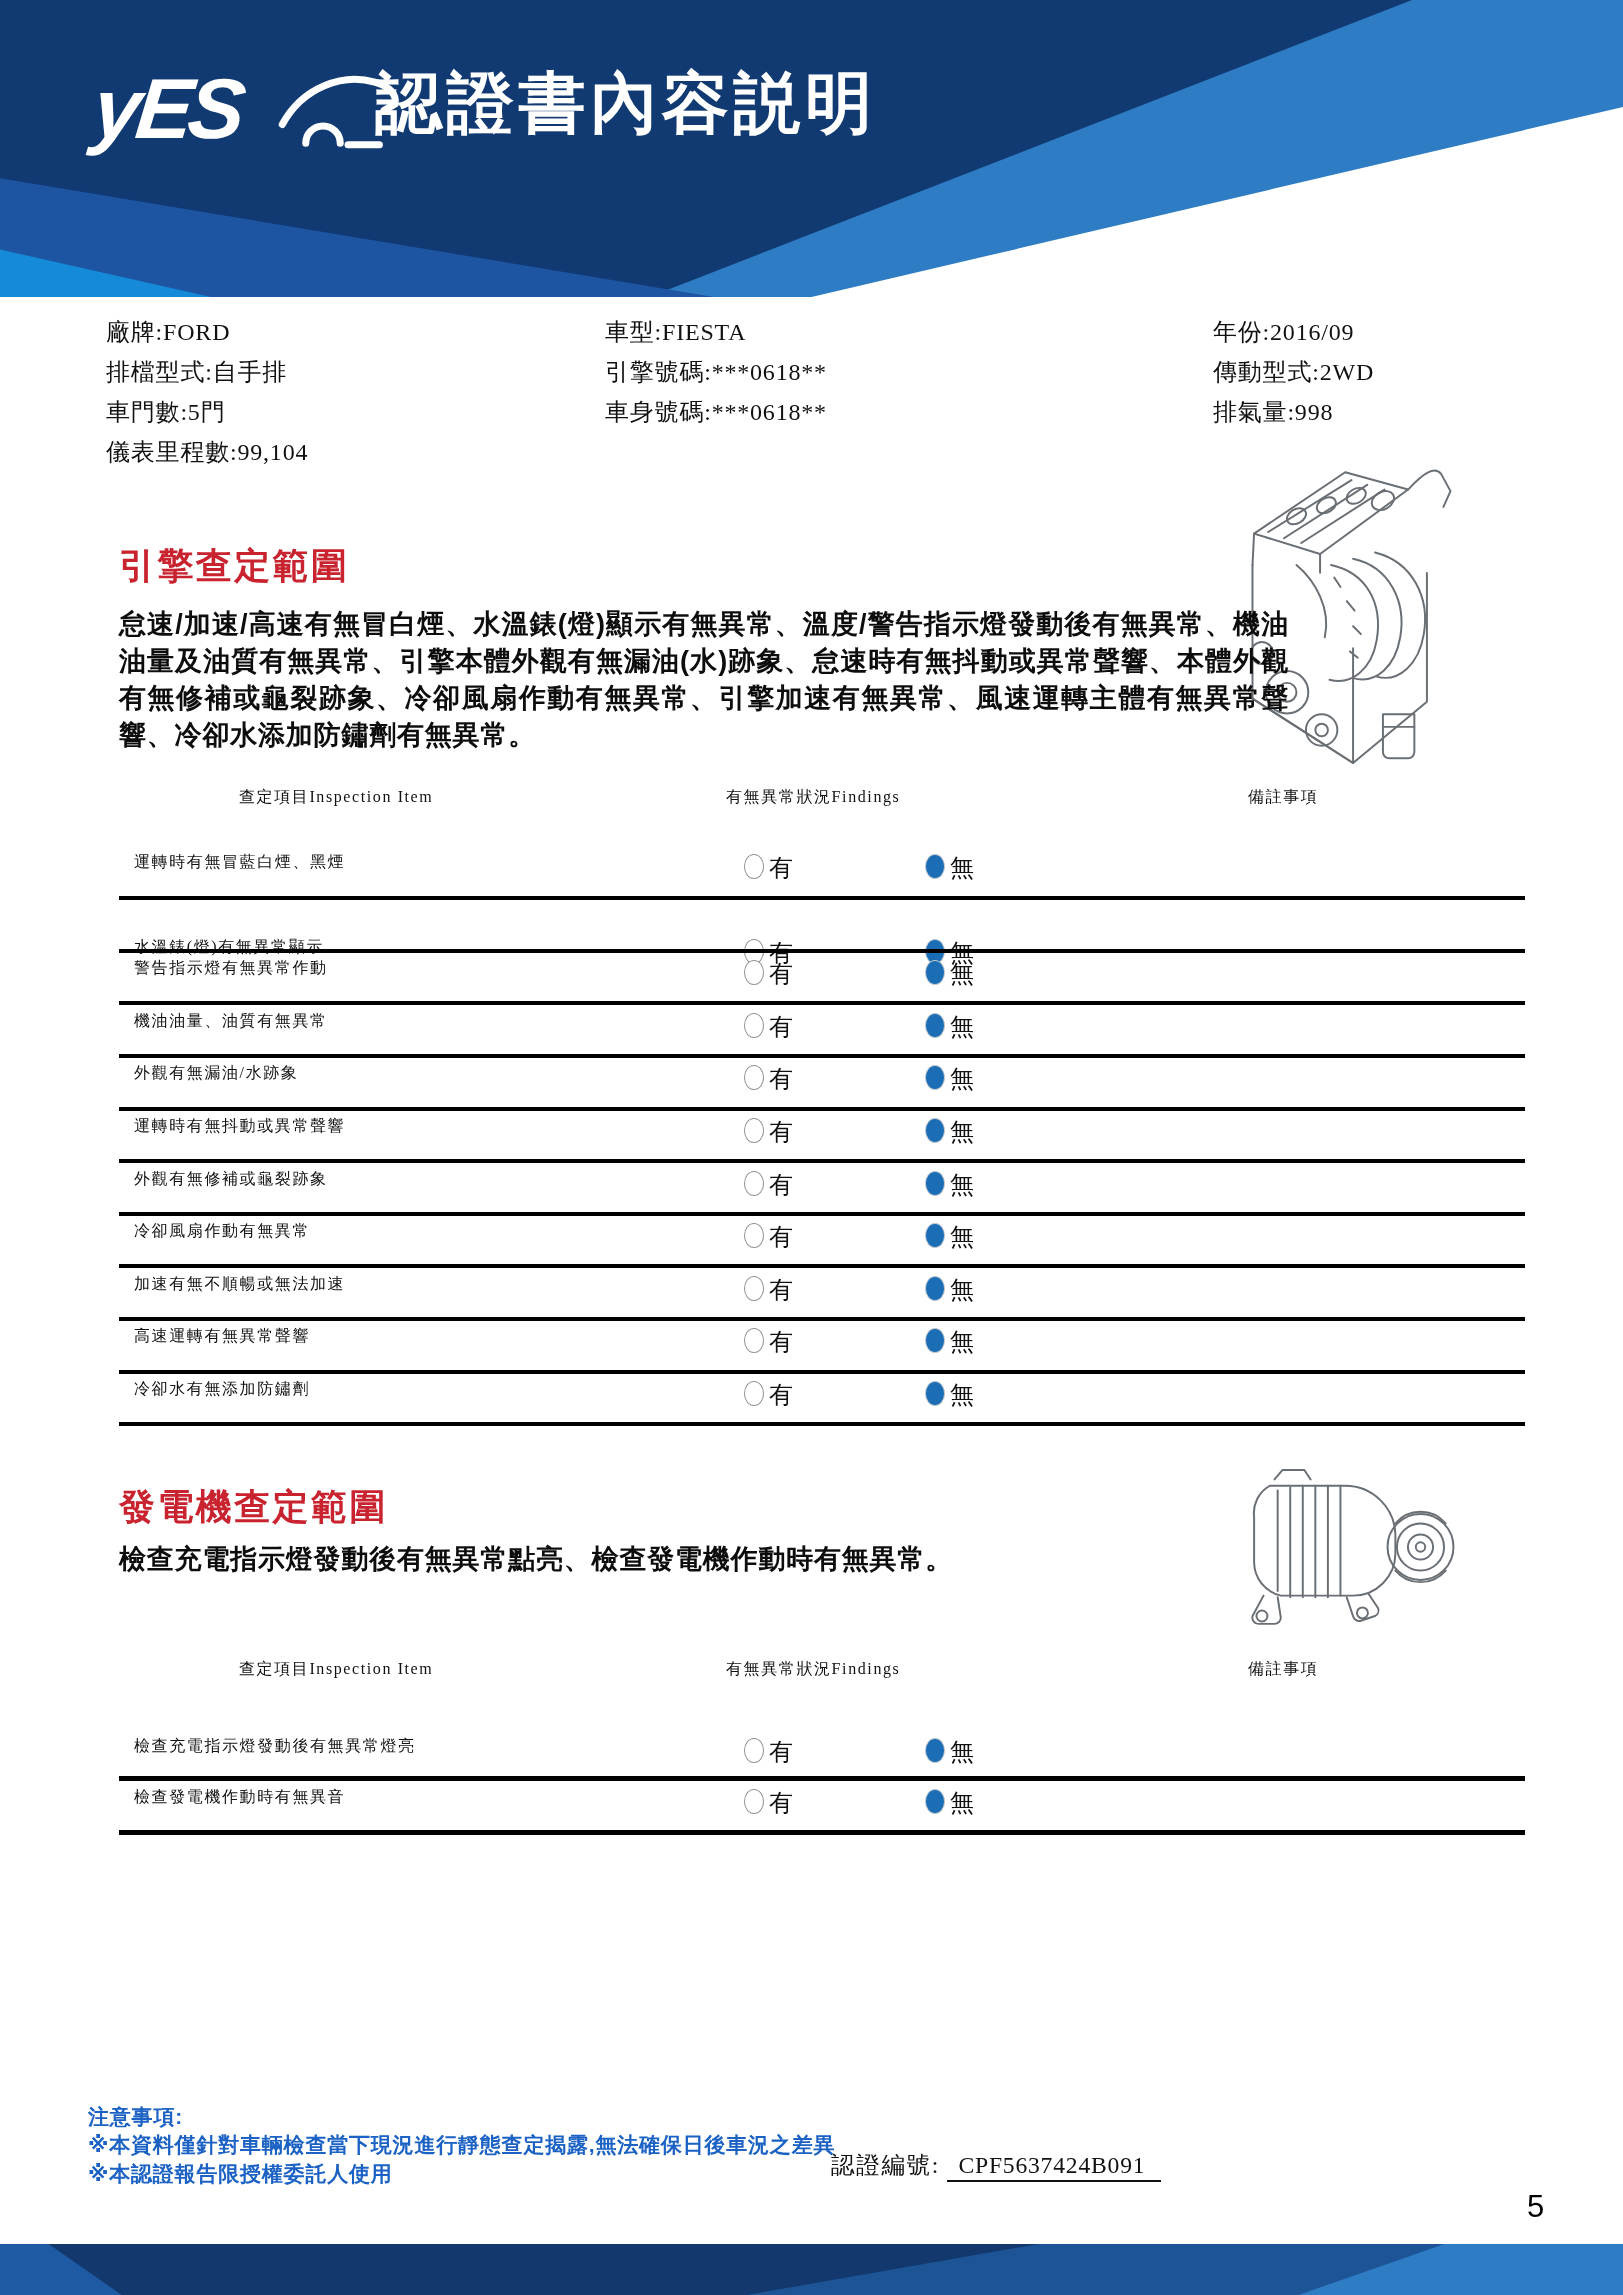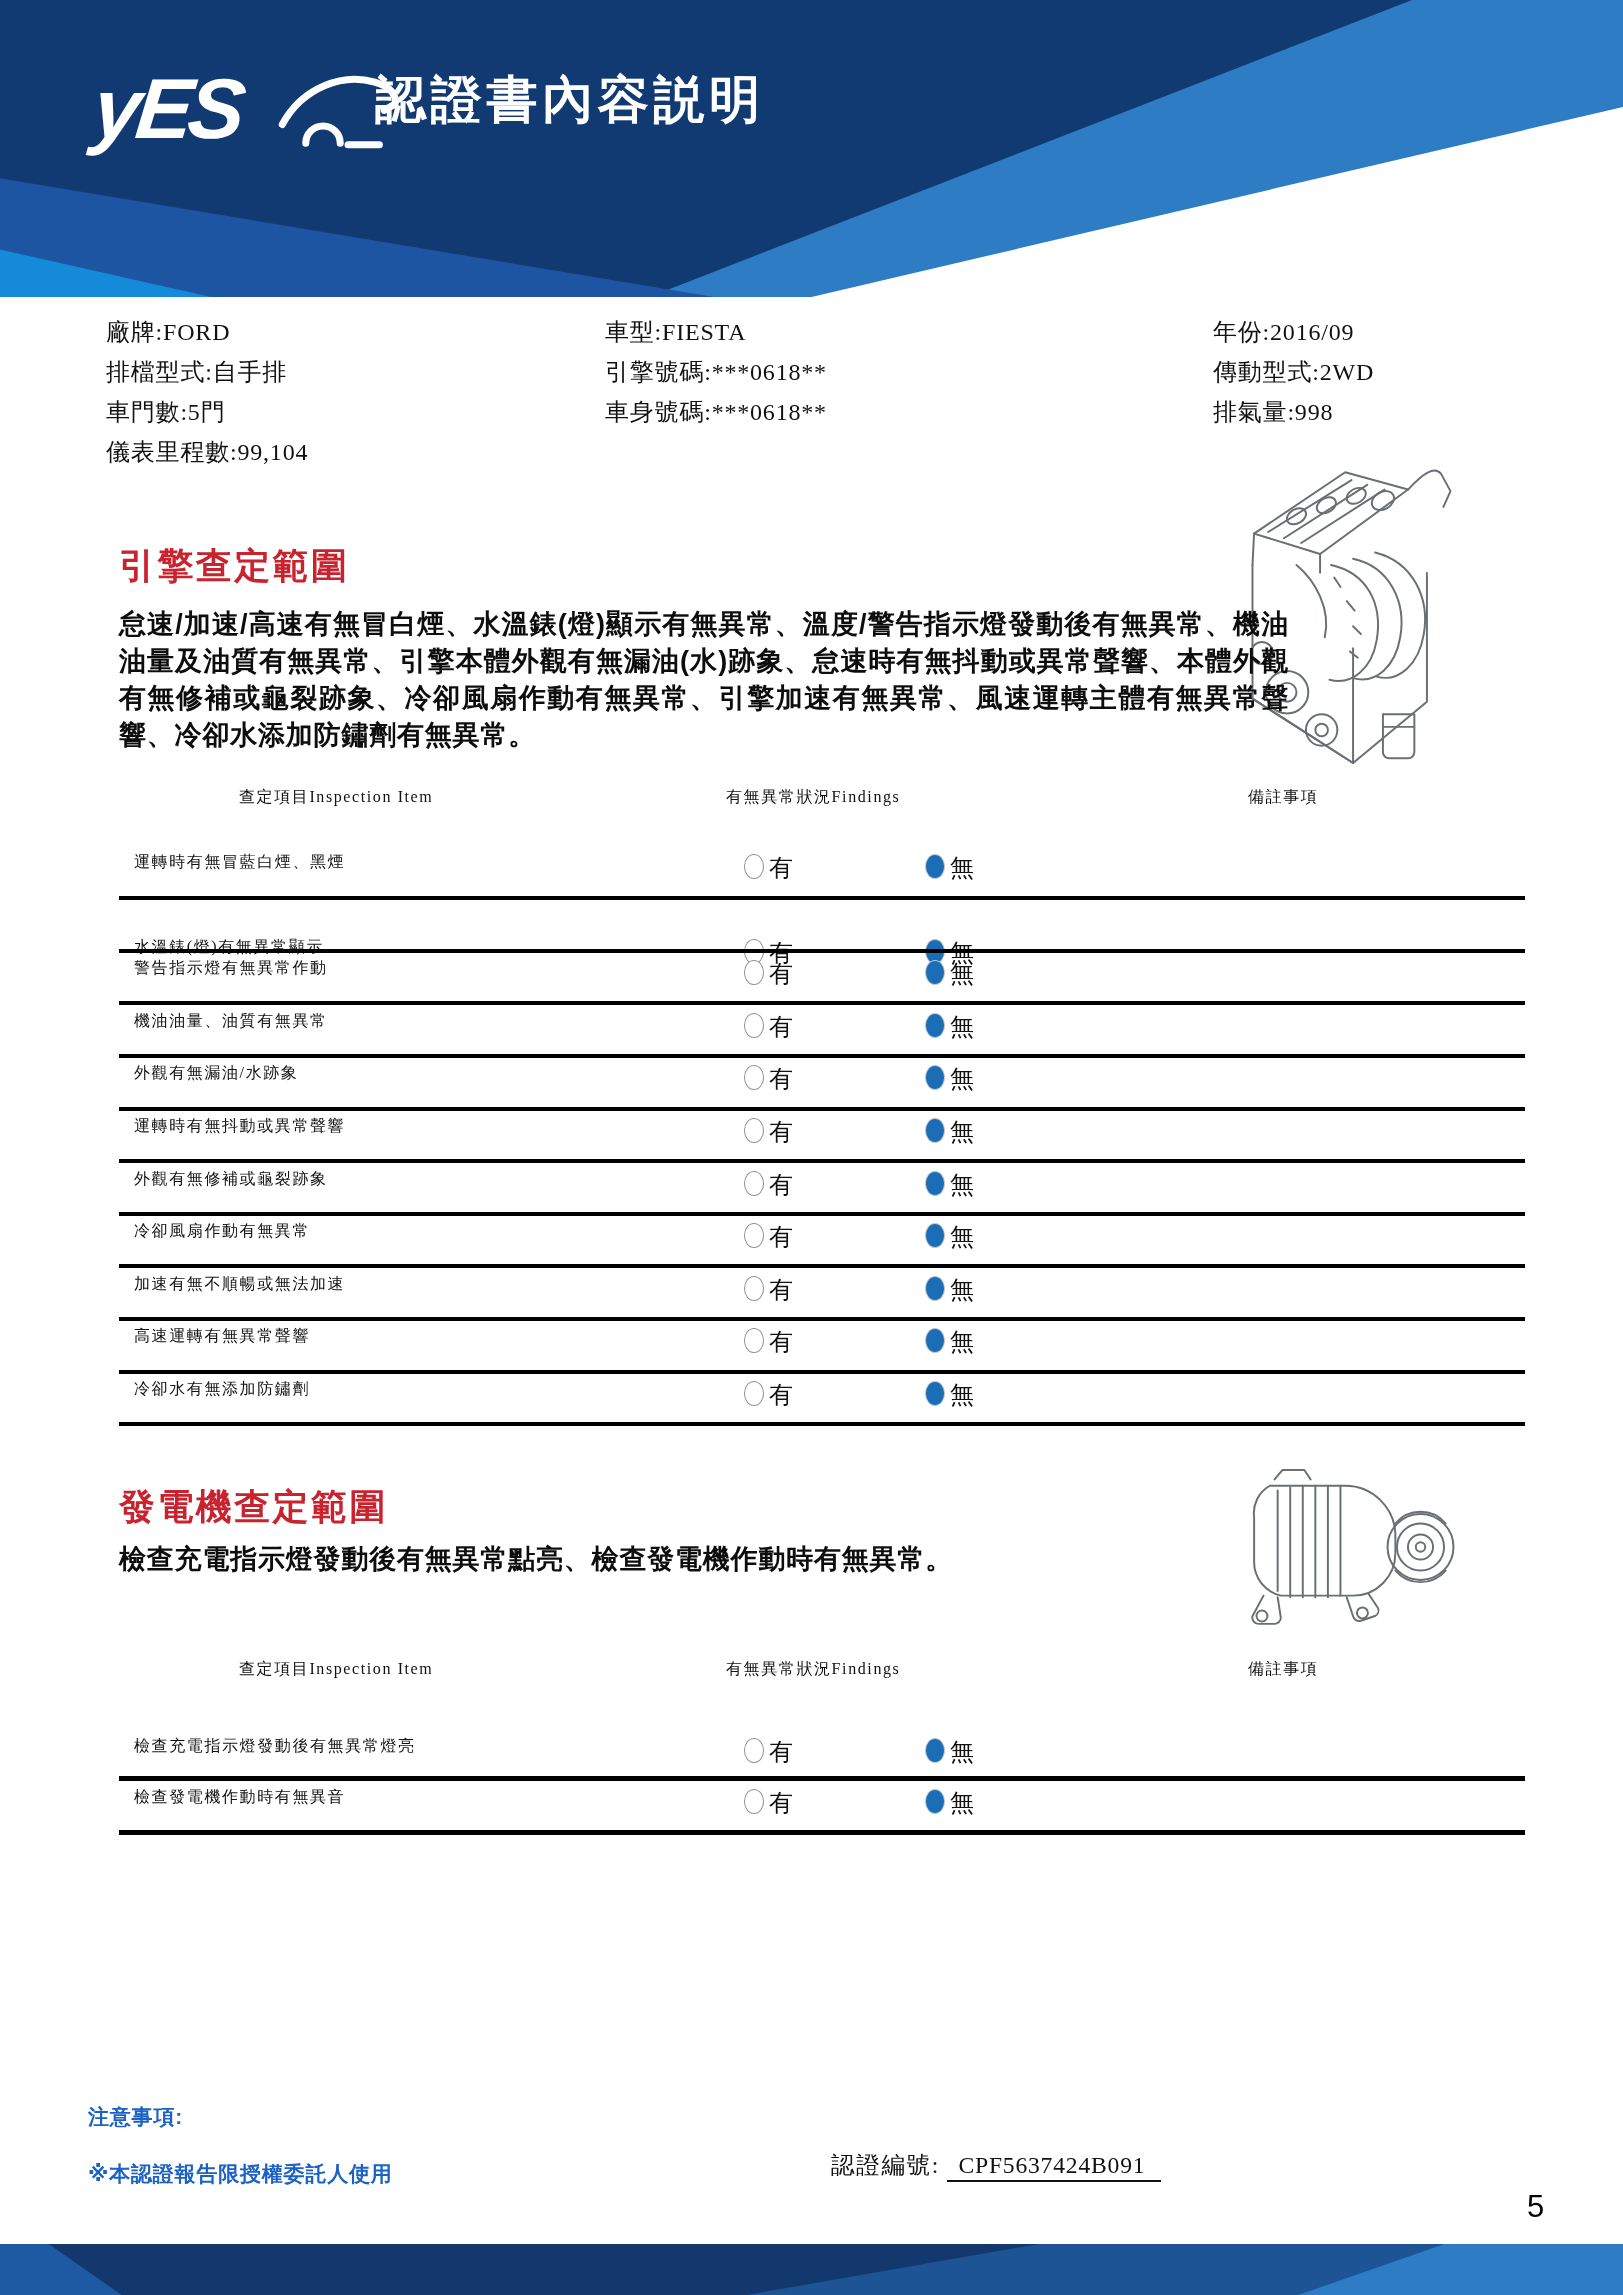--- a/index.html
+++ b/index.html
@@ -10,21 +10,21 @@
   .hdr .lay{position:absolute;inset:0;}
   .hdr .base{background:#2e7cc4;}
   .hdr .dark{background:#113a72;clip-path:polygon(0 0,87% 0,40% 100%,0 100%);}
   .hdr .mid{background:#1d55a2;clip-path:polygon(0 60%,44% 100%,0 100%);}
   .hdr .bright{background:#148ad8;clip-path:polygon(0 84%,13% 100%,0 100%);}
   .hdr .white{background:#ffffff;clip-path:polygon(50% 100%,100% 36%,100% 100%);}
   .logo{position:absolute;left:94px;top:66px;color:#fff;font-family:"Liberation Sans","DejaVu Sans",sans-serif;
         font-weight:900;font-style:italic;font-size:85px;letter-spacing:-4.7px;transform:skewX(-6deg);line-height:1;}
   .carSwoosh{position:absolute;left:276px;top:49px;}
   .hdr-title{position:absolute;left:375px;top:75px;color:#fff;
-        font-family:Liberation Serif, serif;font-weight:900;font-size:51px;
+        font-family:Liberation Mono, monospace;font-weight:900;font-size:67px;
         letter-spacing:4.7px;line-height:1;text-align:right;}
   
   .vi{position:absolute;font-size:24px;letter-spacing:0.8px;white-space:nowrap;}
   
   .sec-title{position:absolute;left:119px;color:#c8232e;
         font-family:"Liberation Sans","DejaVu Sans",sans-serif;font-weight:900;font-size:36px;letter-spacing:2.4px;}
   .sec-desc{position:absolute;left:119px;width:1170px;color:#0d0d0d;
         font-family:"Liberation Sans","DejaVu Sans",sans-serif;font-weight:900;font-size:27px;
         line-height:37px;letter-spacing:0.8px;text-align:justify;}
   
@@ -232,20 +232,21 @@
   <div class="hr hr2" style="top:1776px;"></div>
 
   <div class="trow" style="top:1787px;">
     <span class="item">檢查發電機作動時有無異音</span>
     <span class="opt opt-yes"><span class="radio empty"></span><span class="rlabel">有</span></span>
     <span class="opt opt-no"><span class="radio filled"></span><span class="rlabel">無</span></span>
   </div>
   <div class="hr hr2" style="top:1830px;"></div>
 
   <div class="note" style="top:2103px;">注意事項:</div>
+  <div class="note" style="top:2131px;">※本資料僅針對車輛檢查當下現況進行靜態查定揭露,無法確保日後車況之差異</div>
   <div class="note" style="top:2160px;">※本認證報告限授權委託人使用</div>
 
   <div class="cert">
     <span>認證編號:</span>
     <span class="num">CPF5637424B091</span>
   </div>
 
   <div class="pagenum">5</div>
 
   <div class="band">

